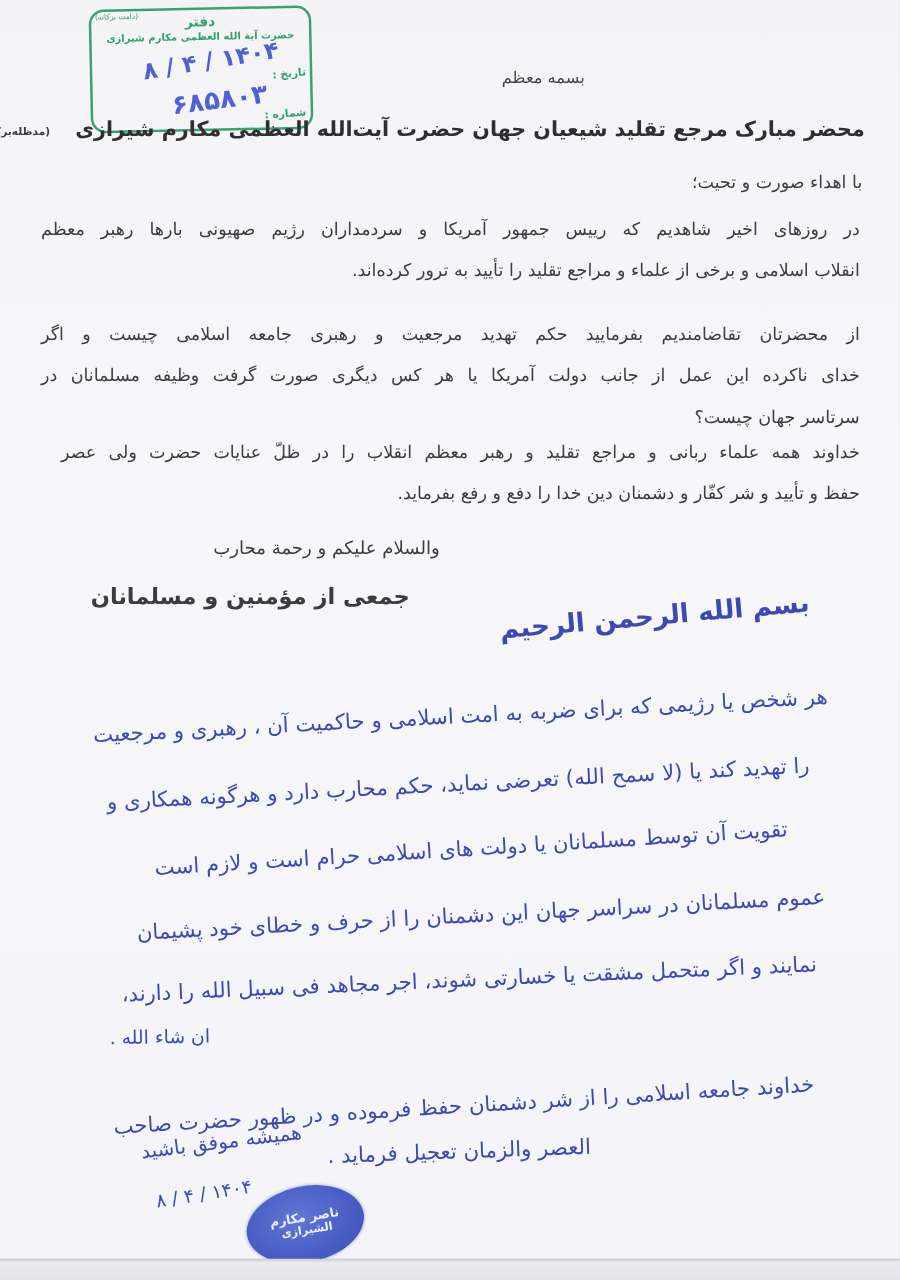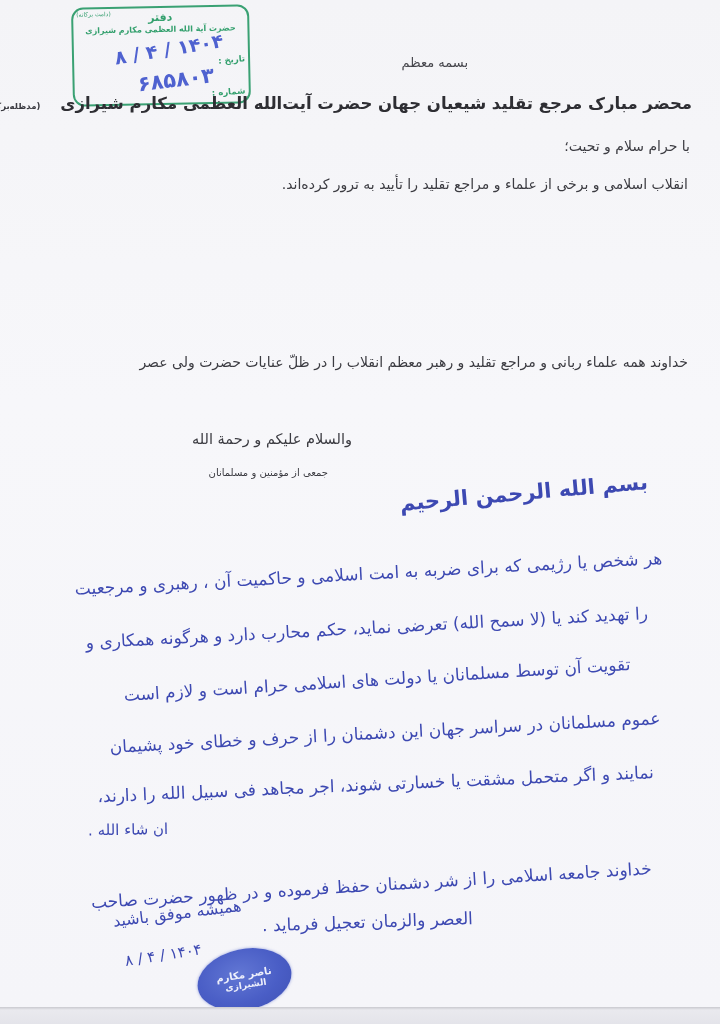--- a/index.html
+++ b/index.html
@@ -33,21 +33,21 @@
                justify-content:space-between; align-items:flex-end; }
   .title-main { font-size:16.5px; font-weight:bold; color:#2e2e33; white-space:nowrap;margin-left:20px; }
   .title-suffix { font-size:8.5px; font-weight:bold; color:#3a3a40; padding-bottom:2px; }
   .salutation { position:absolute; right:30px; top:138px; font-size:14px; color:#3c3c42; }
   .para { position:absolute; right:32px; left:33px; direction:rtl; color:#3b3b41;
           font-size:14px; }
   .para .pline { line-height:33px; text-align:justify; text-align-last:justify; white-space:normal; }
   .para .pline:last-child { text-align-last:right; }
   .p1 { top:168px; } .p2 { top:252px; } .p3 { top:346px;margin-left:16px; }
   .closing { position:absolute; right:368px; top:431px; font-size:14.5px; color:#3b3b41; }
-  .signatories { position:absolute; right:392px; top:467px; font-size:10px; font-weight:normal;
+  .signatories { position:absolute; right:392px; top:467px; font-size:18px; font-weight:bold;
                  color:#3b3b41; white-space:nowrap; }
 
   
   .ink { position:absolute; color:#3d49b2; white-space:nowrap; direction:rtl;
          font-size:17px; transform-origin:right center; }
   .basmala { right:72px; top:470px; font-size:21px; font-weight:bold; transform:rotate(-5deg); }
   .hl1 { right:58px;  top:548px; transform:rotate(-3deg); }
   .hl2 { right:72px;  top:603px; transform:rotate(-3deg); }
   .hl3 { right:90px;  top:654px; transform:rotate(-3.5deg); }
   .hl4 { right:60px;  top:708px; transform:rotate(-3deg); }
@@ -84,32 +84,39 @@
       <div class="s-ink s-num-value">۶۸۵۸۰۳</div>
     </div>
 
     <div class="besmeleh">بسمه معظم</div>
 
     <div class="title-row">
       <span class="title-main">محضر مبارک مرجع تقلید شیعیان جهان حضرت آیت‌الله العظمی مکارم شیرازی</span>
       <span class="title-suffix">(مدظله‌برکاته)</span>
     </div>
 
-    <div class="salutation">با حرام سلام و تحیت؛</div>
+    <div class="salutation">با اهداء صورت و تحیت؛</div>
 
     <div class="para p1">
+      <div class="pline">در روزهای اخیر شاهدیم که رییس جمهور آمریکا و سردمداران رژیم صهیونی بارها رهبر معظم</div>
       <div class="pline">انقلاب اسلامی و برخی از علماء و مراجع تقلید را تأیید به ترور کرده‌اند.</div>
     </div>
 
+    <div class="para p2">
+      <div class="pline">از محضرتان تقاضامندیم بفرمایید حکم تهدید مرجعیت و رهبری جامعه اسلامی چیست و اگر</div>
+      <div class="pline">خدای ناکرده این عمل از جانب دولت آمریکا یا هر کس دیگری صورت گرفت وظیفه مسلمانان در</div>
+      <div class="pline">سرتاسر جهان چیست؟</div>
+    </div>
 
     <div class="para p3">
       <div class="pline">خداوند همه علماء ربانی و مراجع تقلید و رهبر معظم انقلاب را در ظلّ عنایات حضرت ولی عصر</div>
+      <div class="pline">حفظ و تأیید و شر کفّار و دشمنان دین خدا را دفع و رفع بفرماید.</div>
     </div>
 
-    <div class="closing">والسلام علیکم و رحمة الله</div>
+    <div class="closing">والسلام علیکم و رحمة محارب</div>
     <div class="signatories">جمعی از مؤمنین و مسلمانان</div>
 
     <div class="ink basmala">بسم الله الرحمن الرحیم</div>
     <div class="ink hl1">هر شخص یا رژیمی که برای ضربه به امت اسلامی و حاکمیت آن ، رهبری و مرجعیت</div>
     <div class="ink hl2">را تهدید کند یا (لا سمح الله) تعرضی نماید، حکم محارب دارد و هرگونه همکاری و</div>
     <div class="ink hl3">تقویت آن توسط مسلمانان یا دولت های اسلامی حرام است و لازم است</div>
     <div class="ink hl4">عموم مسلمانان در سراسر جهان این دشمنان را از حرف و خطای خود پشیمان</div>
     <div class="ink hl5">نمایند و اگر متحمل مشقت یا خسارتی شوند، اجر مجاهد فی سبیل الله را دارند،</div>
     <div class="ink hl6">ان شاء الله .</div>
     <div class="ink dua1">خداوند جامعه اسلامی را از شر دشمنان حفظ فرموده و در ظهور حضرت صاحب</div>

